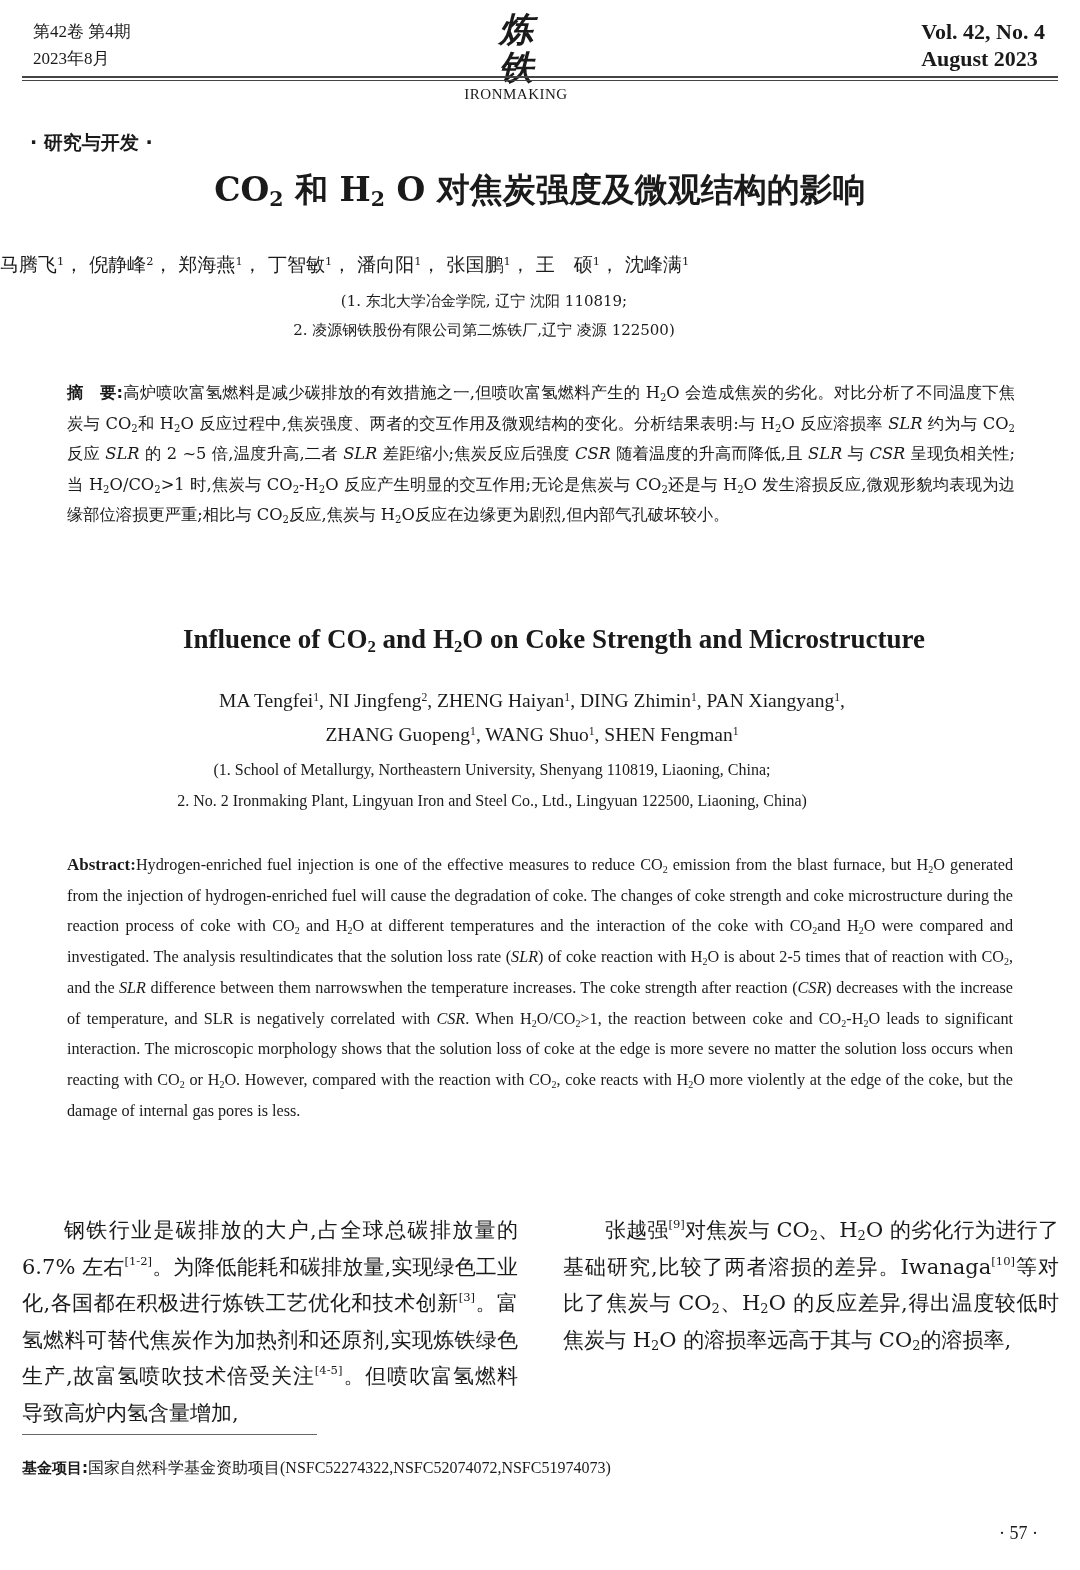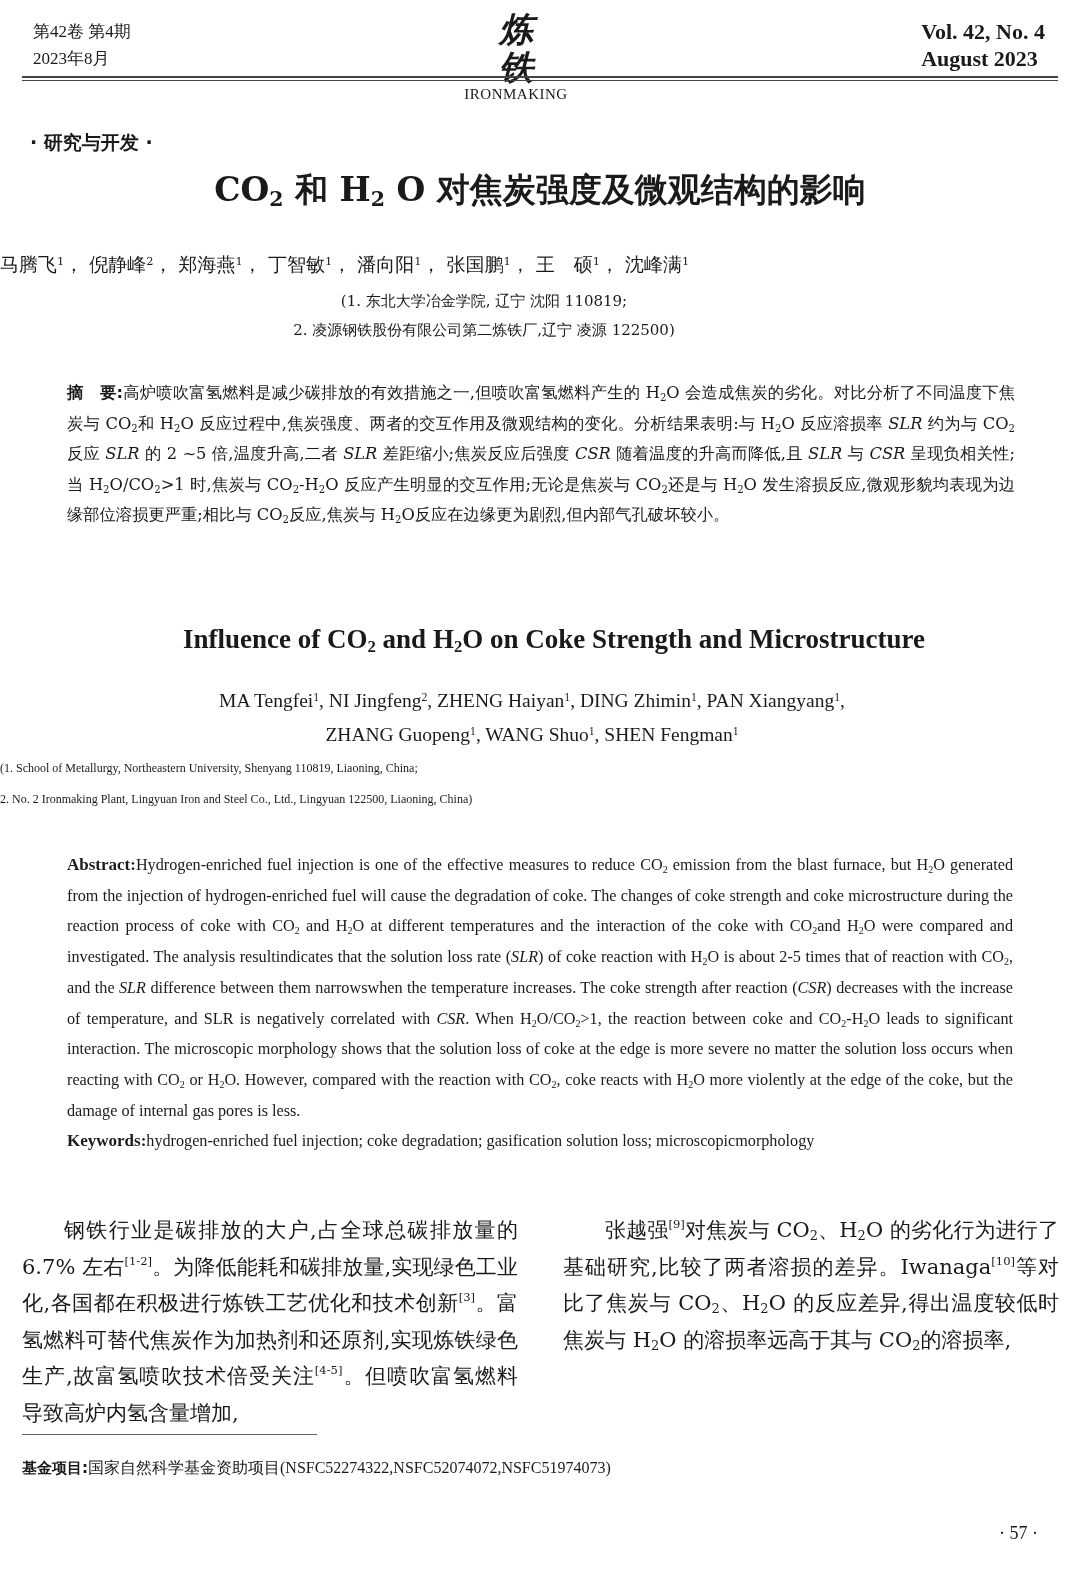--- a/index.html
+++ b/index.html
@@ -25,21 +25,21 @@
   .cn-title { left: 0; width: 1080px; top: 168px; text-align: center; font-size: 33px; font-weight: bold; font-family: "DejaVu Serif", serif; }
   .cn-authors { left: 0; width: 1080px; top: 252px; text-align: left; font-size: 19px; }
   .cn-aff { left: 0; width: 968px; text-align: center; font-size: 15px; }
 
   .cn-abs { left: 67px; width: 948px; top: 378px; font-size: 16.3px; line-height: 30.5px; text-align: justify; }
   .lbl-b { font-weight: bold; font-family: "DejaVu Sans", sans-serif; }
   .i { font-style: italic; }
 
   .en-title { left: 0; width: 1080px; top: 624px; text-align: center; font-size: 27px; font-weight: bold; font-family: "Liberation Serif", serif; padding-left: 14px; }
   .en-authors { left: 0; width: 1064px; text-align: center; font-size: 19.5px; font-family: "Liberation Serif", serif; }
-  .en-aff { left: 0; width: 984px; text-align: left; font-size: 12px; font-family: "Liberation Serif", serif; }
+  .en-aff { left: 0; width: 984px; text-align: center; font-size: 16px; font-family: "Liberation Serif", serif; }
 
   .en-abs { left: 67px; width: 946px; top: 850px; font-size: 16.2px; line-height: 30.7px; text-align: justify; font-family: "Liberation Serif", serif; }
   .en-abs .lbl-b { font-family: "Liberation Serif", serif; font-size: 17px; }
 
   .col { top: 1212px; width: 496px; font-size: 21px; line-height: 36.5px; text-align: justify; font-family: "DejaVu Serif", serif; }
   .col-left { left: 22px; }
   .col-right { left: 563px; }
   .indent { text-indent: 2em; }
   .cite { font-size: 0.55em; vertical-align: 0.75em; line-height: 0; }
 
@@ -103,21 +103,20 @@
 <div class="abs en-authors" style="top:724px">
   <span><span>ZHANG Guopeng</span><sup>1</sup></span>,
   <span><span>WANG Shuo</span><sup>1</sup></span>,
   <span><span>SHEN Fengman</span><sup>1</sup></span>
 </div>
 <div class="abs en-aff" style="top:761px">(1. School of Metallurgy, Northeastern University, Shenyang 110819, Liaoning, China;</div>
 <div class="abs en-aff" style="top:792px">2. No. 2 Ironmaking Plant, Lingyuan Iron and Steel Co., Ltd., Lingyuan 122500, Liaoning, China)</div>
 
 <div class="abs en-abs">
   <span class="lbl-b">Abstract:</span><span>Hydrogen-enriched fuel injection is one of the effective measures to reduce CO</span><sub>2</sub><span> emission from the blast furnace, but H</span><sub>2</sub><span>O generated from the injection of hydrogen-enriched fuel will cause the degradation of coke. The changes of coke strength and coke microstructure during the reaction process of coke with CO</span><sub>2</sub><span> and H</span><sub>2</sub><span>O at different temperatures and the interaction of the coke with CO</span><sub>2</sub><span>and H</span><sub>2</sub><span>O were compared and investigated. The analysis resultindicates that the solution loss rate (</span><span class="i">SLR</span><span>) of coke reaction with H</span><sub>2</sub><span>O is about 2-5 times that of reaction with CO</span><sub>2</sub><span>, and the </span><span class="i">SLR</span><span> difference between them narrowswhen the temperature increases. The coke strength after reaction (</span><span class="i">CSR</span><span>) decreases with the increase of temperature, and SLR is negatively correlated with </span><span class="i">CSR</span><span>. When H</span><sub>2</sub><span>O/CO</span><sub>2</sub><span>&gt;1, the reaction between coke and CO</span><sub>2</sub><span>-H</span><sub>2</sub><span>O leads to significant interaction. The microscopic morphology shows that the solution loss of coke at the edge is more severe no matter the solution loss occurs when reacting with CO</span><sub>2</sub><span> or H</span><sub>2</sub><span>O. However, compared with the reaction with CO</span><sub>2</sub><span>, coke reacts with H</span><sub>2</sub><span>O more violently at the edge of the coke, but the damage of internal gas pores is less.</span>
-  <div><span class="lbl-b">Keywords:</span><span>hydrogen-enriched fuel injection; coke degradation; gasification solution loss; microscopicmorphology</span></div>
 </div>
 
 <div class="abs col col-left">
   <p class="indent" style="margin:0"><span>钢铁行业是碳排放的大户,占全球总碳排放量的 6.7% 左右</span><span class="cite">[1-2]</span><span>。为降低能耗和碳排放量,实现绿色工业化,各国都在积极进行炼铁工艺优化和技术创新</span><span class="cite">[3]</span><span>。富氢燃料可替代焦炭作为加热剂和还原剂,实现炼铁绿色生产,故富氢喷吹技术倍受关注</span><span class="cite">[4-5]</span><span>。但喷吹富氢燃料导致高炉内氢含量增加,</span></p>
 </div>
 
 <div class="abs col col-right">
   <p class="indent" style="margin:0"><span>张越强</span><span class="cite">[9]</span><span>对焦炭与 CO</span><sub>2</sub><span>、H</span><sub>2</sub><span>O 的劣化行为进行了基础研究,比较了两者溶损的差异。Iwanaga</span><span class="cite">[10]</span><span>等对比了焦炭与 CO</span><sub>2</sub><span>、H</span><sub>2</sub><span>O 的反应差异,得出温度较低时焦炭与 H</span><sub>2</sub><span>O 的溶损率远高于其与 CO</span><sub>2</sub><span>的溶损率,</span></p>
 </div>
 

